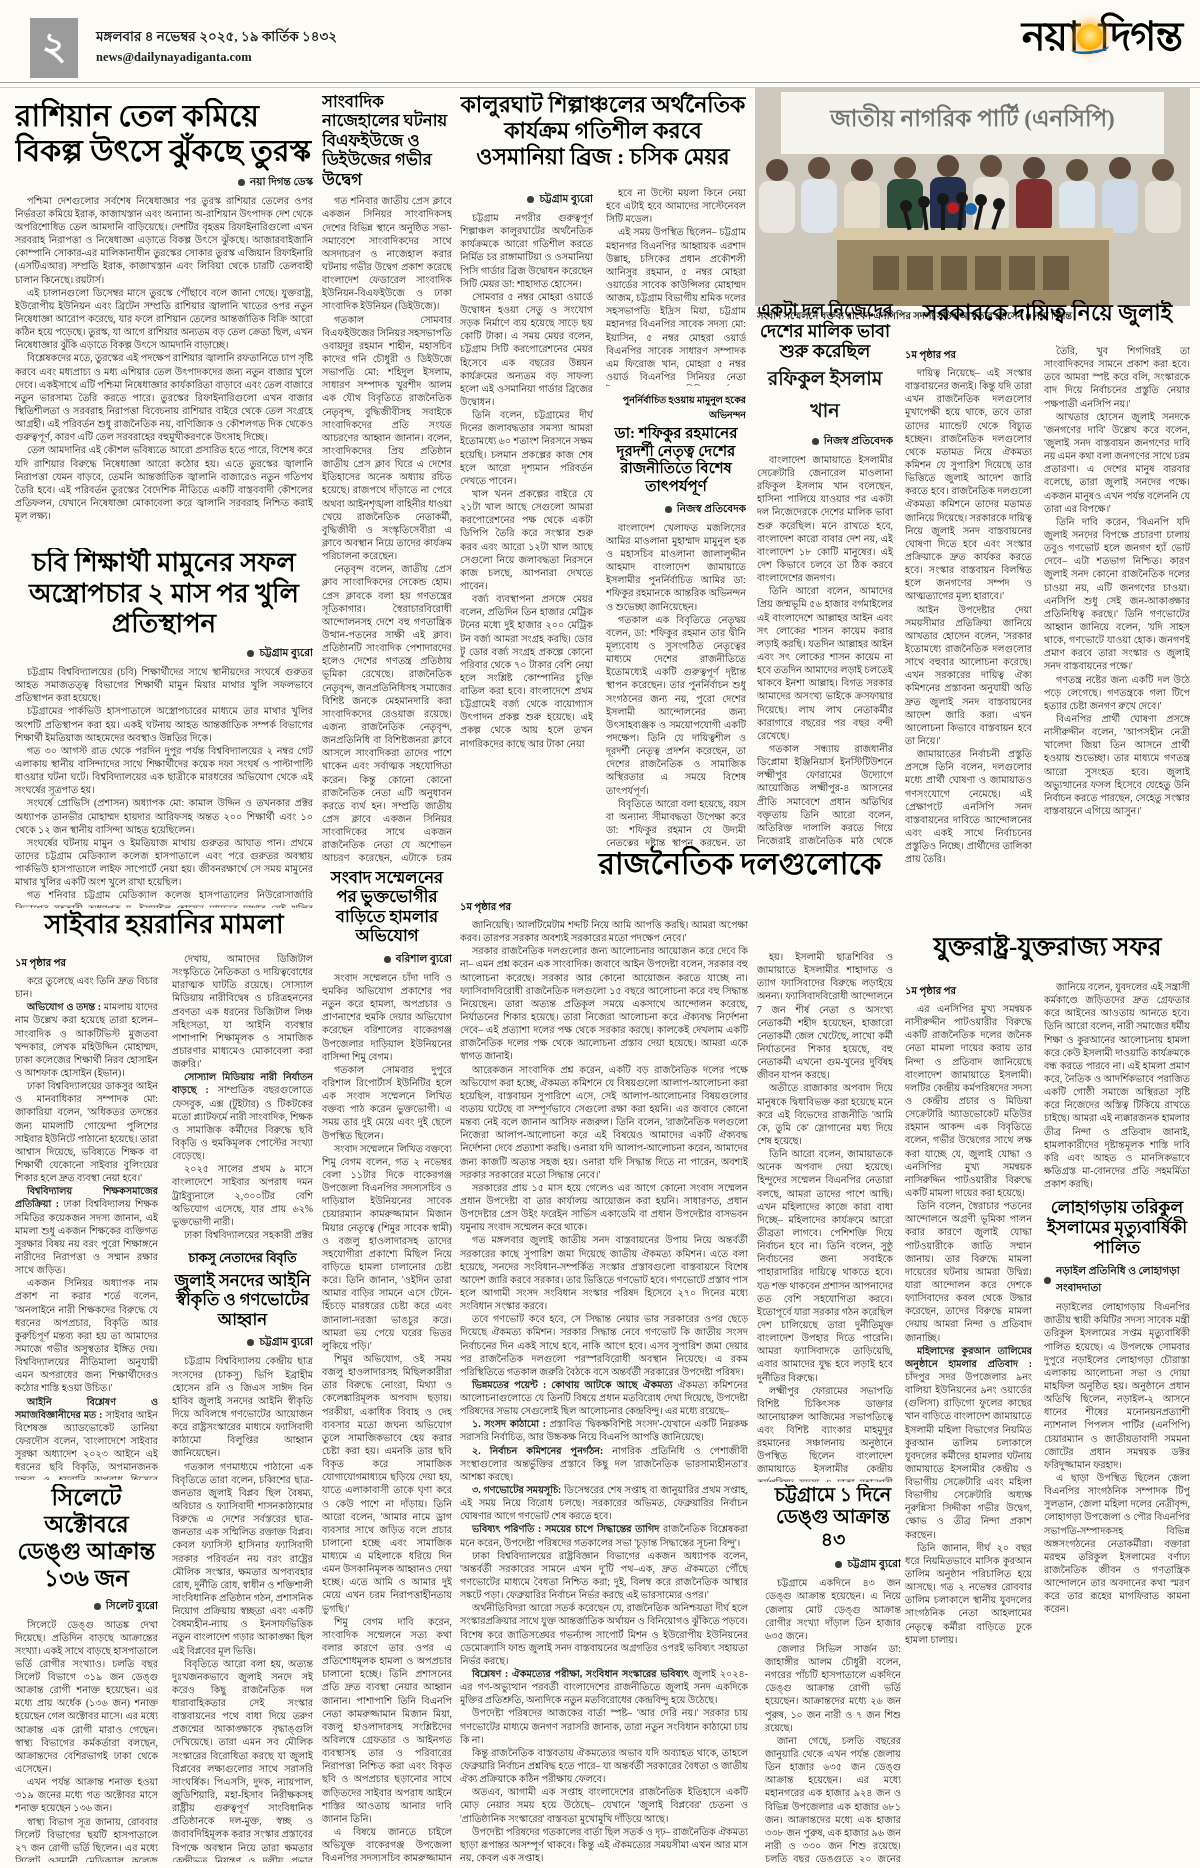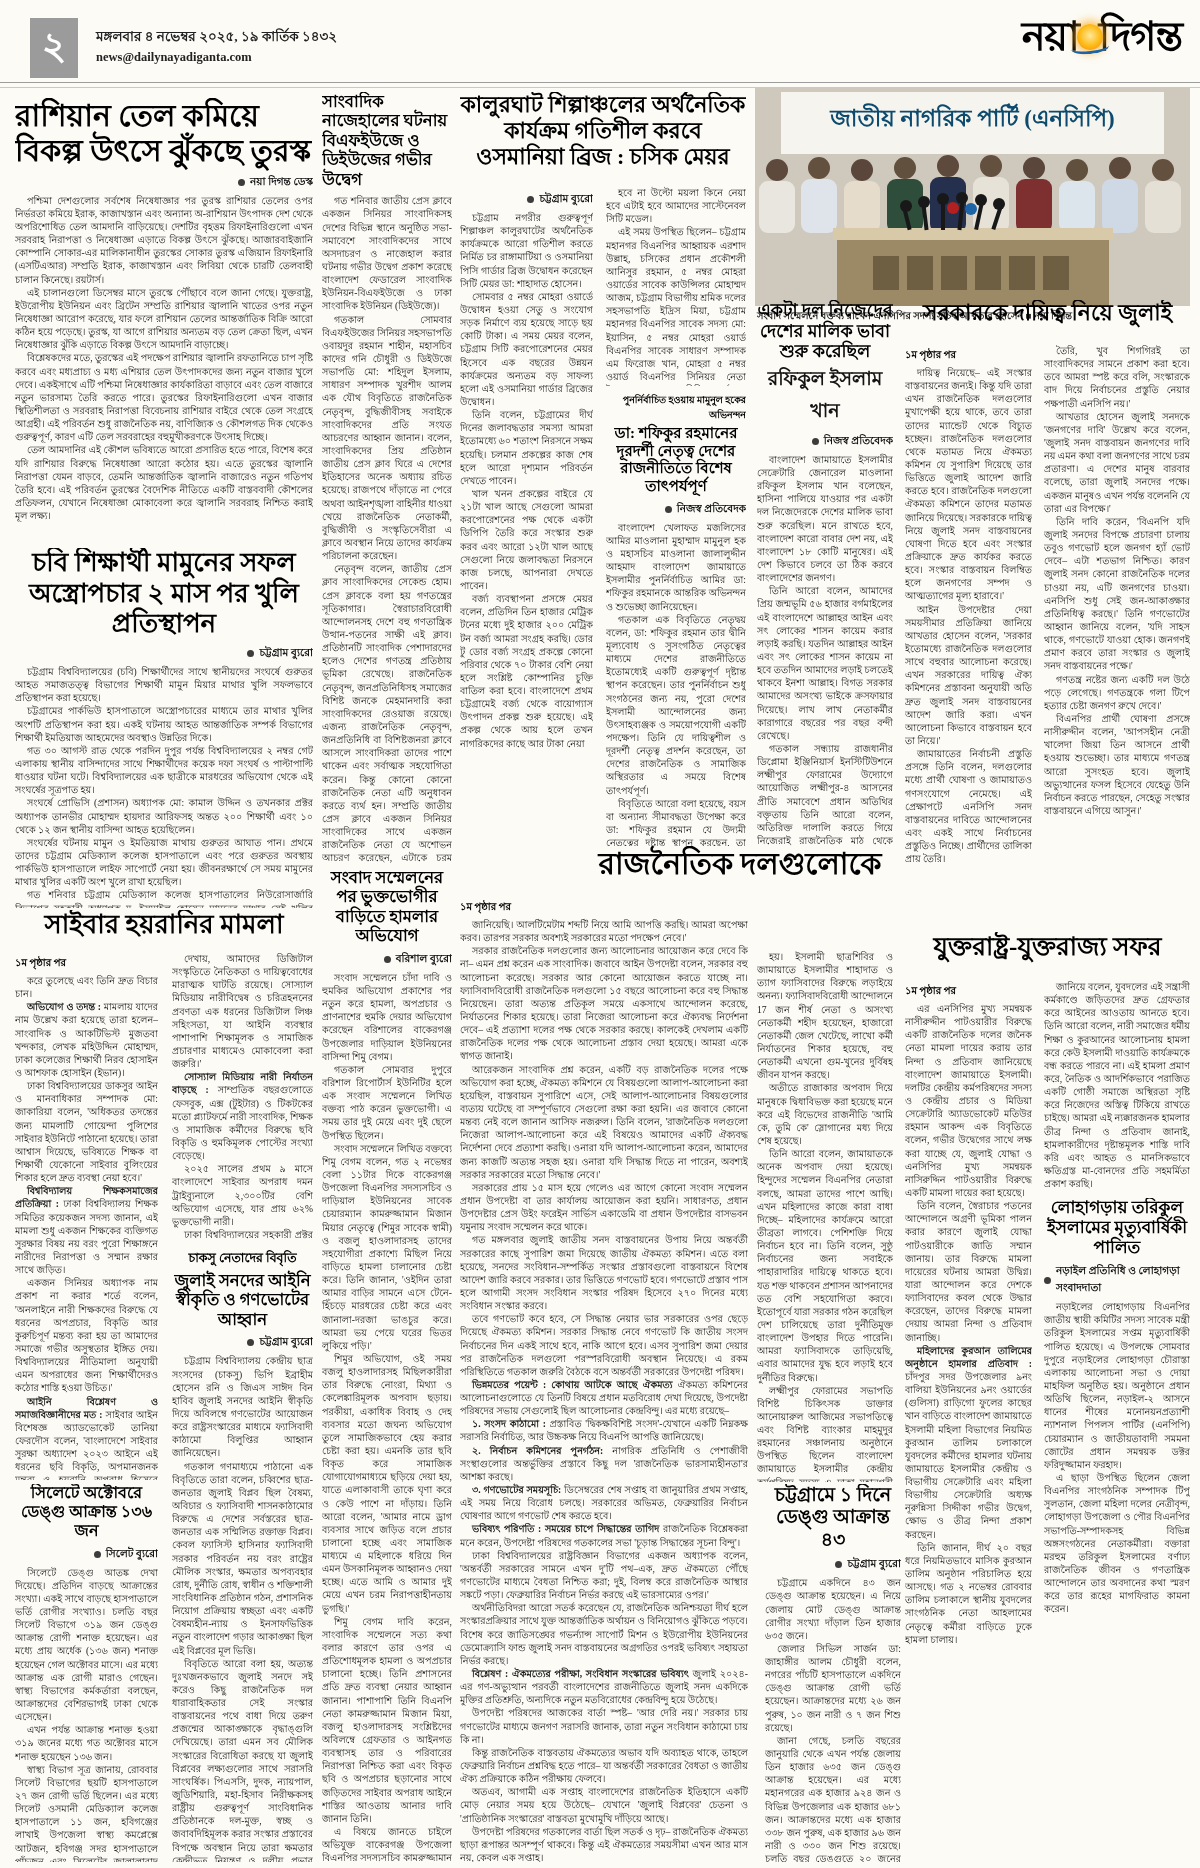--- a/index.html
+++ b/index.html
@@ -37,39 +37,39 @@
   #art-cu{left:15px;top:548px;width:298px;height:360px;}
   #art-cu .hl{font-size:26px;}
   #cyber-hl{left:15px;top:910px;width:298px;height:40px;}
   #cyber-hl .hl{font-size:26px;}
   #cyber-left{left:15px;top:952px;width:143px;height:528px;}
   #cyber-right{left:172px;top:952px;width:141px;height:290px;}
   #art-chaksu{left:172px;top:1246px;width:141px;height:616px;}
   #art-chaksu .hl{font-size:16.5px;}
   #art-chaksu .kicker{text-align:center;font-size:12.5px;}
   #art-sylhet{left:15px;top:1484px;width:143px;height:378px;}
-  #art-sylhet .hl{font-size:16px;}
+  #art-sylhet .hl{font-size:23px;}
   #art-bfuj{left:322px;top:92px;width:130px;height:772px;}
   #art-bfuj .hl{font-size:16.5px;}
   #art-barishal{left:322px;top:868px;width:130px;height:994px;}
   #art-barishal .hl{font-size:16.5px;}
   #art-kalurghat{left:460px;top:92px;width:286px;height:92px;}
   #art-kalurghat .hl{font-size:22px;}
   #kg-col1{left:460px;top:186px;width:133px;height:660px;}
   #kg-col2{left:606px;top:186px;width:140px;height:200px;}
   #art-shafiqur{left:606px;top:390px;width:140px;height:456px;}
   #art-shafiqur .hl{font-size:15px;}
   #art-shafiqur .kicker{text-align:right;font-size:9.5px;}
   #pol-hl{left:530px;top:846px;width:420px;height:46px;}
   #pol-hl .hl{font-size:30px;}
   #pol-body{left:460px;top:896px;width:288px;height:966px;}
   #photo{left:755px;top:88px;width:435px;height:240px;}
   #photo svg{display:block;}
   #banner-text{position:absolute;left:30px;top:12px;width:375px;text-align:center;
-      font-size:23px;font-weight:800;color:#0c4a6e;}
+      font-size:23px;font-weight:800;color:#737373;}
   #photo-caption{position:absolute;left:2px;top:220px;width:433px;font-size:9.8px;font-weight:700;color:#222;}
   #art-ekta{left:757px;top:300px;width:136px;height:546px;}
   #art-ekta .hl{font-size:17.5px;}
   #art-ekta .who{font-size:19px;font-weight:700;text-align:center;margin:2px 0;}
   #ekta-cont{left:757px;top:950px;width:136px;height:532px;}
   #art-ctgdengue{left:765px;top:1484px;width:136px;height:378px;}
   #art-ctgdengue .hl{font-size:19px;}
   #sarkar-hl{left:905px;top:300px;width:285px;height:40px;}
   #sarkar-hl .hl{font-size:22px;}
   #sarkar-c1{left:905px;top:344px;width:127px;height:584px;}
@@ -355,21 +355,21 @@
       <span>নিজস্ব প্রতিবেদক</span>
     </div>
     <div class="body">
         <p class="para">বাংলাদেশ জামায়াতে ইসলামীর সেক্রেটারি জেনারেল মাওলানা রফিকুল ইসলাম খান বলেছেন, হাসিনা পালিয়ে যাওয়ার পর একটা দল নিজেদেরকে দেশের মালিক ভাবা শুরু করেছিল। মনে রাখতে হবে, বাংলাদেশ কারো বাবার দেশ নয়, এই বাংলাদেশ ১৮ কোটি মানুষের। এই দেশ কিভাবে চলবে তা ঠিক করবে বাংলাদেশের জনগণ।</p>
         <p class="para">তিনি আরো বলেন, আমাদের প্রিয় জন্মভূমি ৫৬ হাজার বর্গমাইলের এই বাংলাদেশে আল্লাহর আইন এবং সৎ লোকের শাসন কায়েম করার লড়াই করছি। যতদিন আল্লাহর আইন এবং সৎ লোকের শাসন কায়েম না হবে ততদিন আমাদের লড়াই চলতেই থাকবে ইনশা আল্লাহ। বিগত সরকার আমাদের অসংখ্য ভাইকে ক্রসফায়ার দিয়েছে। লাখ লাখ নেতাকর্মীর কারাগারে বছরের পর বছর বন্দী রেখেছে।</p>
         <p class="para">গতকাল সন্ধ্যায় রাজধানীর ডিপ্লোমা ইঞ্জিনিয়ার্স ইনস্টিটিউশনে লক্ষ্মীপুর ফোরামের উদ্যোগে আয়োজিত লক্ষ্মীপুর-৪ আসনের প্রীতি সমাবেশে প্রধান অতিথির বক্তৃতায় তিনি আরো বলেন, অতিরিক্ত দালালি করতে গিয়ে নিজেরাই রাজনৈতিক মাঠ থেকে হারিয়ে গেছে। অন্য একটি দল ক্ষমতায় ছিল দুর্নীতিতে জড়িত হয়েছে। তারা স্বৈরাচারের পতনের পর বিগত ১৫ বছরের চাঁদাবাজির ধারা এখনো চলছে। এ কারণে সৎ লোকের শাসন চাই। জনগণ নীরব বিপ্লবে জাতীয় সংসদ নির্বাচনে ইসলামী শক্তিকে বিজয়ী করবেন ইনশা আল্লাহ।</p>
       </div>
   </div>
   <div class="colwrap" id="ekta-cont">
     <div class="body">
-        <p class="para">হয়। ইসলামী ছাত্রশিবির ও জামায়াতে ইসলামীর শাহাদাত ও ত্যাগ ফ্যাসিবাদের বিরুদ্ধে লড়াইয়ে অনন্য। ফ্যাসিবাদবিরোধী আন্দোলনে 17 জন শীর্ষ নেতা ও অসংখ্য নেতাকর্মী শহীদ হয়েছেন, হাজারো নেতাকর্মী জেল খেটেছে, লাখো কর্মী নির্যাতনের শিকার হয়েছে, বহু নেতাকর্মী এখনো গুম-খুনের দুর্বিষহ জীবন যাপন করছে।</p>
+        <p class="para">হয়। ইসলামী ছাত্রশিবির ও জামায়াতে ইসলামীর শাহাদাত ও ত্যাগ ফ্যাসিবাদের বিরুদ্ধে লড়াইয়ে অনন্য। ফ্যাসিবাদবিরোধী আন্দোলনে 7 জন শীর্ষ নেতা ও অসংখ্য নেতাকর্মী শহীদ হয়েছেন, হাজারো নেতাকর্মী জেল খেটেছে, লাখো কর্মী নির্যাতনের শিকার হয়েছে, বহু নেতাকর্মী এখনো গুম-খুনের দুর্বিষহ জীবন যাপন করছে।</p>
         <p class="para">অতীতে রাজাকার অপবাদ দিয়ে মানুষকে দ্বিধাবিভক্ত করা হয়েছে মনে করে এই বিভেদের রাজনীতি 'আমি কে, তুমি কে' স্লোগানের মধ্য দিয়ে শেষ হয়েছে।</p>
         <p class="para">তিনি আরো বলেন, জামায়াতকে অনেক অপবাদ দেয়া হয়েছে। হিন্দুদের সম্মেলন বিএনপির নেতারা বলছে, আমরা তাদের পাশে আছি। এখন মহিলাদের কাজে কারা বাধা দিচ্ছে– মহিলাদের কার্যক্রমে আরো তীব্রতা লাগবে। পেশিশক্তি দিয়ে নির্বাচন হবে না। তিনি বলেন, সুষ্ঠু নির্বাচনের জন্য সবাইকে পাহারাদারির দায়িত্বে থাকতে হবে। যত শক্ত থাকবেন প্রশাসন আপনাদের তত বেশি সহযোগিতা করবে। ইতোপূর্বে যারা সরকার গঠন করেছিল দেশ চালিয়েছে তারা দুর্নীতিমুক্ত বাংলাদেশ উপহার দিতে পারেনি। আমরা ফ্যাসিবাদকে তাড়িয়েছি, এবার আমাদের যুদ্ধ হবে লড়াই হবে দুর্নীতির বিরুদ্ধে।</p>
         <p class="para">লক্ষ্মীপুর ফোরামের সভাপতি বিশিষ্ট চিকিৎসক ডাক্তার আনোয়ারুল আজিমের সভাপতিত্বে এবং বিশিষ্ট ব্যাংকার মাহমুদুর রহমানের সঞ্চালনায় অনুষ্ঠানে উপস্থিত ছিলেন বাংলাদেশ জামায়াতে ইসলামীর কেন্দ্রীয় কর্মপরিষদ সদস্য ও ঢাকা মহানগরী উত্তরের সেক্রেটারি ড. রেজাউল করিম, বাংলাদেশ শ্রমিক কল্যাণ ফেডারেশনের সেক্রেটারি জেনারেল আতিকুর রহমান, বাংলাদেশ সুপ্রিম কোর্টের সিনিয়র আইনজীবী সালেহ উদ্দিনসহ লক্ষ্মীপুরের বিভিন্ন পর্যায়ের নেতৃবৃন্দ।</p>
       </div>
   </div>
 
   <div class="art" id="art-ctgdengue">
     <h2 class="hl ctr">চট্টগ্রামে ১ দিনে ডেঙ্গু আক্রান্ত ৪৩</h2>
     <div class="byline">
       <span class="dot"></span>

